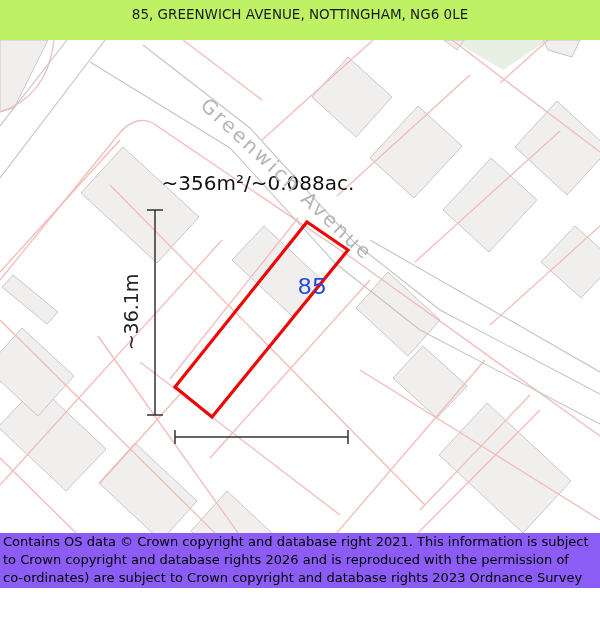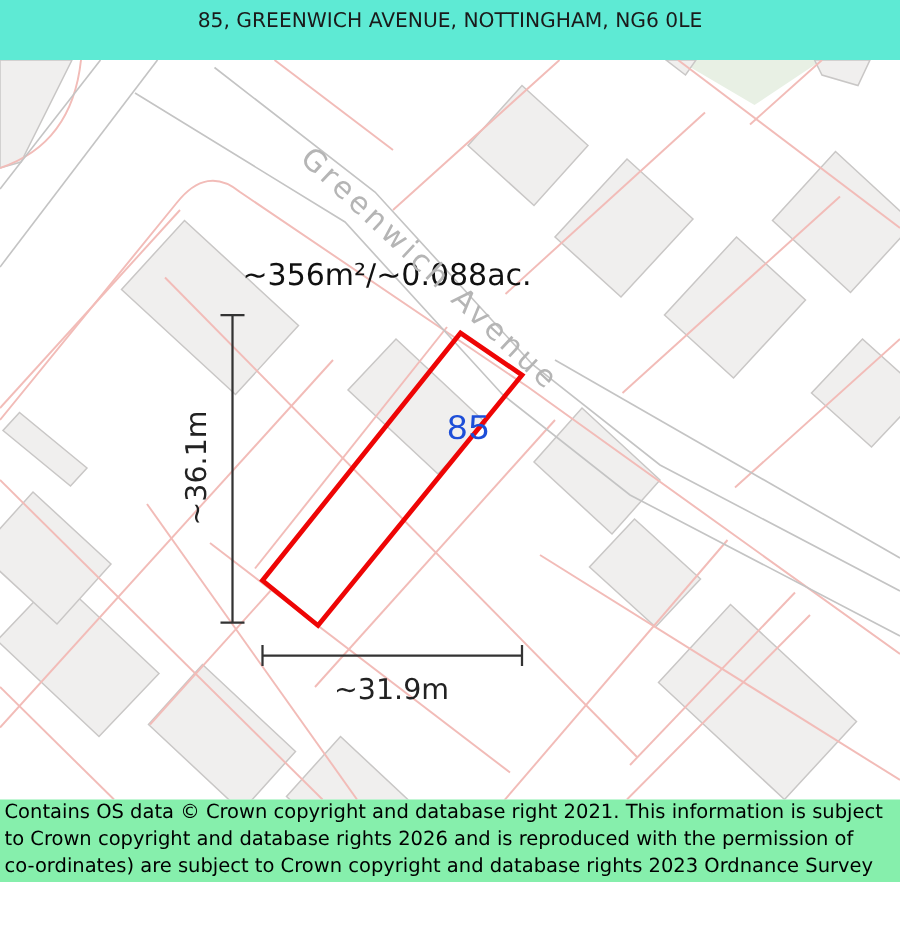--- a/index.html
+++ b/index.html
@@ -1,33 +1,33 @@
 <!DOCTYPE html>
 <html><head>
 <meta charset="utf-8">
 <style>
   html,body{margin:0;padding:0;}
   body{
     width:600px;height:625px;overflow:hidden;position:relative;
     background:#ffffff;font-family:"DejaVu Sans","Liberation Sans",sans-serif;
     color:#111;
   }
-  .header{position:absolute;top:0;left:0;width:600px;height:40px;text-align:center;background:#5eead4;}
+  .header{position:absolute;top:0;left:0;width:600px;height:40px;text-align:center;background:#bef264;}
   .header .title{font-size:13.5px;margin-top:6px;color:#1a1a1a;}
   .header .subtitle{font-size:13px;margin-top:3px;color:#1a1a1a;}
   .map{position:absolute;top:40px;left:0;width:479px;height:493px;background:#fff;}
   .map svg{position:absolute;top:0;left:0;}
   .lbl{position:absolute;white-space:nowrap;transform:translate(-50%,-50%);}
   .area-lbl{font-size:20px;color:#111;}
   .plot-lbl{font-size:24px;color:#1d4ed8;font-family:Liberation Mono, monospace;}
   .street-lbl{font-size:20px;color:#b5b5b5;letter-spacing:2.5px;
               transform:translate(-50%,-50%) rotate(43deg);}
   .dimv-lbl{font-size:19px;color:#222;transform:translate(-50%,-50%) rotate(-90deg);}
   .dimh-lbl{font-size:19px;color:#222;}
-  .footer{position:absolute;top:533px;left:0;width:597px;padding-left:3px;background:#86efac;}
+  .footer{position:absolute;top:533px;left:0;width:597px;padding-left:3px;background:#8b5cf6;}
   .footer div{font-size:13px;line-height:18.2px;color:#000;}
 </style>
 </head>
 <body>
 
 <div class="header">
   <div class="title">85, GREENWICH AVENUE, NOTTINGHAM, NG6 0LE</div>
 </div>
 
 <div class="map">
@@ -80,20 +80,19 @@
       <path d="M 90,22 L 230,108 L 335,223 L 420,290 L 600,384" fill="none" stroke="#c4c4c4" stroke-width="1.1"></path>
       <path d="M 370,200 L 600,332" fill="none" stroke="#c4c4c4" stroke-width="1.1"></path>
       <polygon points="307,182 348,210 212,377 175,347" fill="none" stroke="#ee0505" stroke-width="3.2"></polygon>
       <path d="M 147,170 H 163 M 155,170 V 375 M 147,375 H 163" fill="none" stroke="#333333" stroke-width="1.5"></path>
       <path d="M 175,390 V 404 M 175,397 H 348 M 348,390 V 404" fill="none" stroke="#333333" stroke-width="1.5"></path>
     </svg>
   <div class="lbl area-lbl" style="left: 258px; top: 143px;">~356m²/~0.088ac.</div>
   <div class="lbl plot-lbl" style="left: 312px; top: 247px;">85</div>
   <div class="lbl street-lbl" style="left: 287px; top: 139px;">Greenwich Avenue</div>
   <div class="lbl dimv-lbl" style="left: 131px; top: 272px;">~36.1m</div>
-  <div class="lbl dimh-lbl" style="left: 261px; top: 420px;">~31.9m</div>
 </div>
 
 <div class="footer">
   <div>Contains OS data © Crown copyright and database right 2021. This information is subject</div>
   <div>to Crown copyright and database rights 2026 and is reproduced with the permission of</div>
   <div>co-ordinates) are subject to Crown copyright and database rights 2023 Ordnance Survey</div>
 </div>
 
 </body></html>

